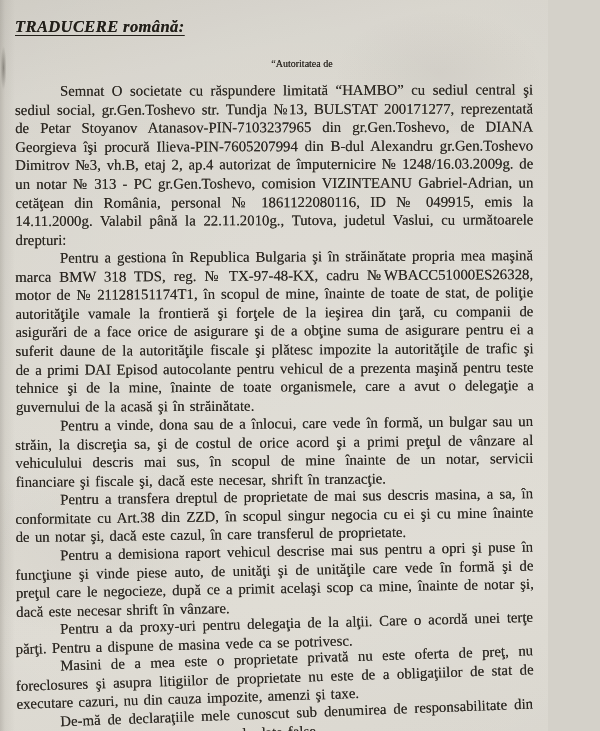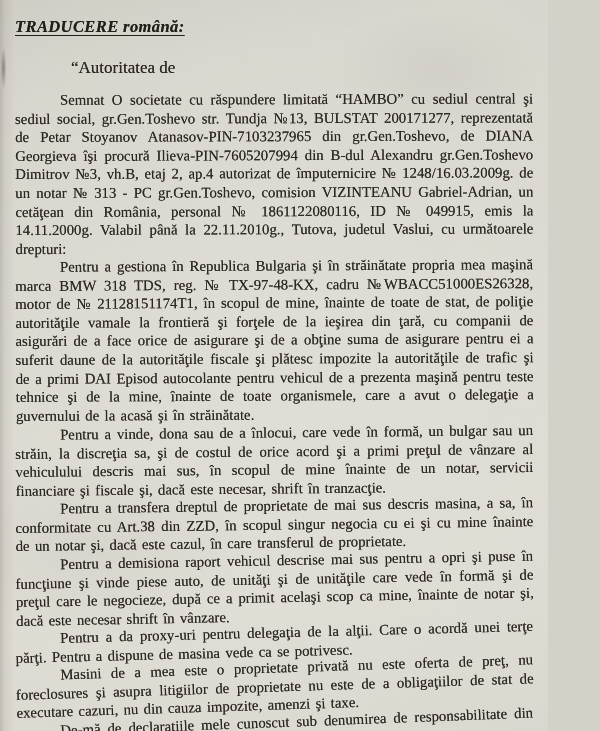--- a/index.html
+++ b/index.html
@@ -33,21 +33,22 @@
     font-style: italic;
     letter-spacing: 0.4px;
     text-decoration: underline;
     text-underline-offset: 3px;
     color: #221f19;
     text-shadow: 0 0 0.6px rgba(34,31,25,0.8);
   }
   .doc-title {
     margin: 21px 0 13px 0;
     padding-left: 56px;
-    font-size: 17px;
+    text-align: center;
+    font-size: 10px;
     text-shadow: 0 0 0.6px rgba(43,39,33,0.75);
   }
   .para {
     margin: 0;
     font-size: 14.8px;
     line-height: 18.6px;
     text-align: justify;
     text-indent: 45px;
     word-spacing: 1.6px;
     transform-origin: 0 0;

